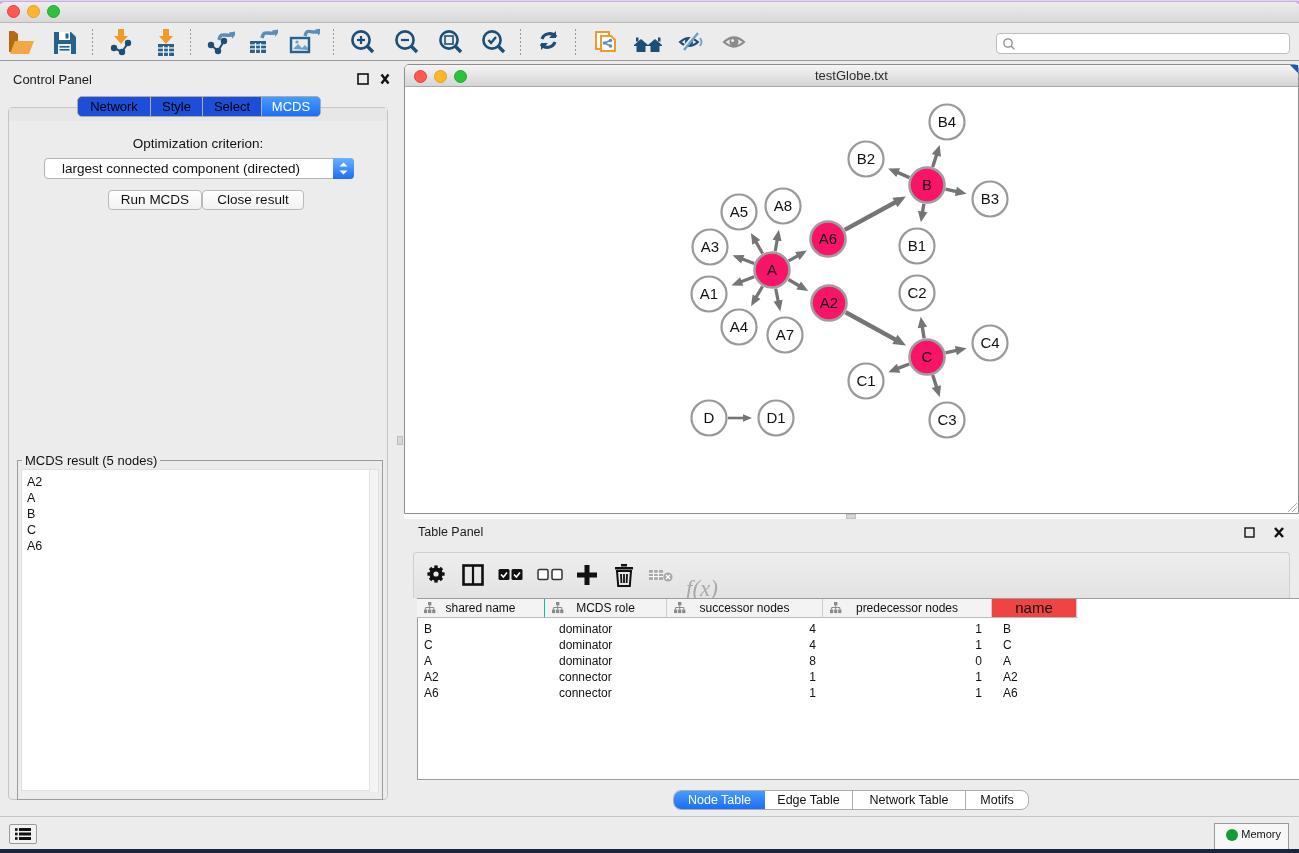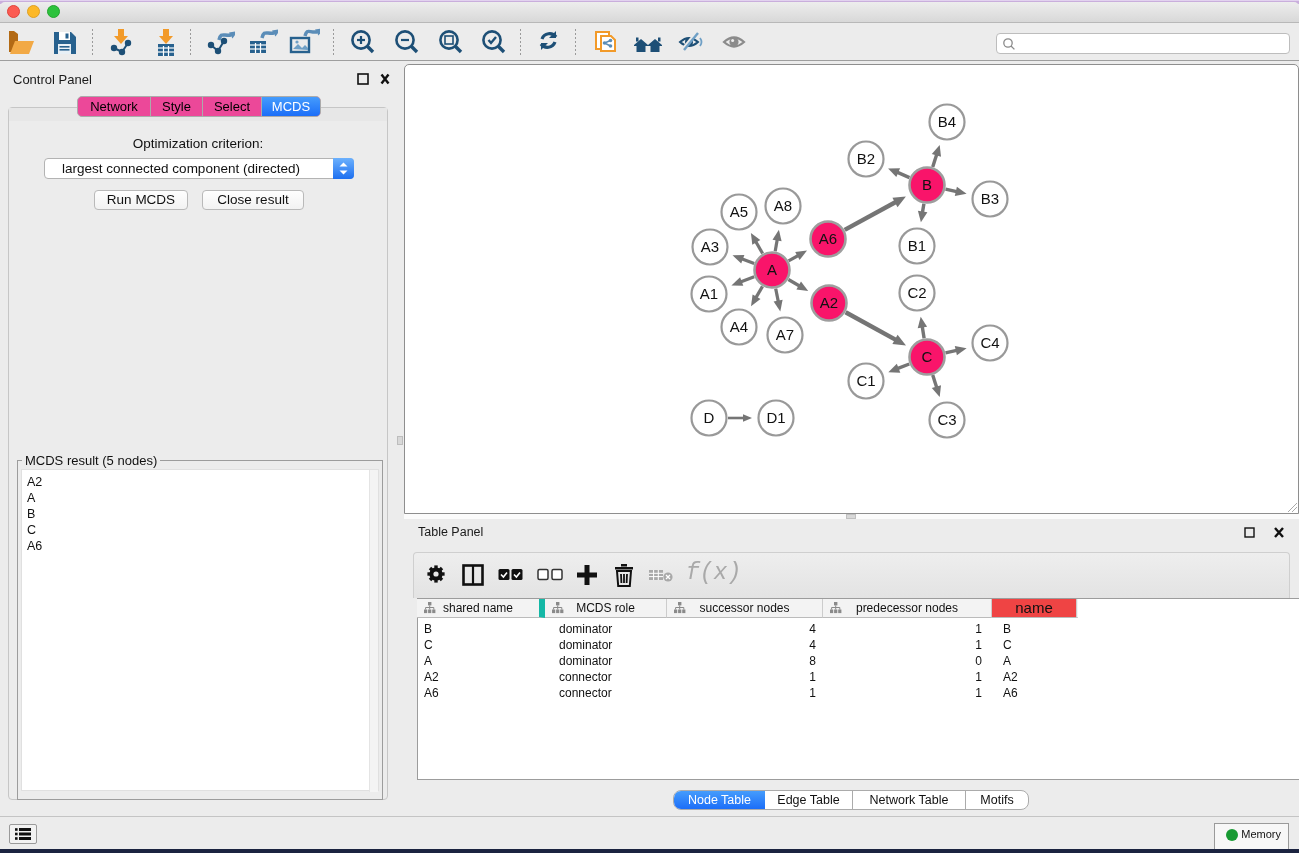--- a/index.html
+++ b/index.html
@@ -144,51 +144,58 @@
  <div class="abs" style="left:13px;top:72px;font-size:13px;color:#1a1a1a">Control Panel</div>
  <svg class="abs" style="left:357px;top:73px" width="34" height="12" viewBox="0 0 34 12">
   <rect x="1" y="1" width="10" height="10" fill="none" stroke="#111" stroke-width="1.6"></rect>
   <path d="M24.5 1.5 L31.5 10.5 M31.5 1.5 L24.5 10.5" stroke="#111" stroke-width="2.4"></path>
  </svg>
 
  <div class="abs" style="left:8px;top:107px;width:380px;height:693px;border:1px solid #C6C6C6;border-radius:4px;background:#ECECEC"></div>
  <div class="abs" style="left:9px;top:108px;width:378px;height:13px;background:#E7E7E7"></div>
 
  <div class="abs" style="left:77px;top:96px;height:21px;display:flex;font-size:13px;text-align:center;
-   border:1px solid #ABABAB;border-radius:5px;overflow:hidden;background:#ec4899;line-height:20px">
+   border:1px solid #ABABAB;border-radius:5px;overflow:hidden;background:#1d4ed8;line-height:20px">
   <div style="width:73px;border-right:1px solid #ABABAB">Network</div>
   <div style="width:52px;border-right:1px solid #ABABAB">Style</div>
   <div style="width:59px;border-right:1px solid #ABABAB">Select</div>
   <div style="width:58px;background:linear-gradient(#459CFC,#1C6EF8);color:#fff">MCDS</div>
  </div>
  <div class="abs" style="left:0;top:136px;width:396px;text-align:center;font-size:13.5px;color:#111">Optimization criterion:</div>
 
  <div class="abs" style="left:44px;top:158px;width:310px;height:21px;background:#fff;border:1px solid #B3B3B3;border-radius:4px;font-size:13.5px;line-height:19px;text-align:center;padding-right:36px;color:#111">largest connected component (directed)
    <div style="position:absolute;right:-1px;top:-1px;width:21px;height:21px;border-radius:0 4px 4px 0;background:linear-gradient(#6CB1FD,#1D6FF0)">
    <svg width="21" height="21" viewBox="0 0 21 21">
           <path d="M6.5 8.5 L10.5 4.5 L14.5 8.5 Z" fill="#fff"></path>
           <path d="M6.5 12.5 L10.5 16.5 L14.5 12.5 Z" fill="#fff"></path>
         </svg>
       </div>
  </div>
- <div class="abs" style="left:94px;top:190px;width:94px;height:20px;background:linear-gradient(#FEFEFE,#F2F2F2);border:1px solid #B9B9B9;border-radius:4px;font-size:13.5px;line-height:18px;text-align:center;color:#111">Run MCDS</div>
+ <div class="abs" style="left:108px;top:190px;width:94px;height:20px;background:linear-gradient(#FEFEFE,#F2F2F2);border:1px solid #B9B9B9;border-radius:4px;font-size:13.5px;line-height:18px;text-align:center;color:#111">Run MCDS</div>
  <div class="abs" style="left:202px;top:190px;width:102px;height:20px;background:linear-gradient(#FEFEFE,#F2F2F2);border:1px solid #B9B9B9;border-radius:4px;font-size:13.5px;line-height:18px;text-align:center;color:#111">Close result</div>
 
  <div class="abs" style="left:17px;top:460px;width:366px;height:340px;border:1px solid #9c9c9c">
    <div class="abs" style="left:4px;top:-8px;background:#ECECEC;padding:0 3px;font-size:13px;color:#111">MCDS result (5 nodes)</div>
    <div class="abs" style="left:3px;top:8px;width:358px;height:322px;background:#fff;border:1px solid #E0E0E0">
      <div style="font-size:12.5px;color:#111;padding:4px 0 0 5px;line-height:16px">A2<br>A<br>B<br>C<br>A6</div>
      <div class="abs" style="right:0;top:0;width:9px;height:322px;background:#F4F4F4;border-left:1px solid #E4E4E4"></div>
    </div>
  </div>
 </div>
 
 <div class="abs" style="left:397px;top:436px;width:6px;height:9px;background:#D8D8D8;border:1px solid #BDBDBD"></div>
 
 <div class="abs" style="left:404px;top:64px;width:895px;height:450px;border:1px solid #8E8E8E;border-radius:5px 5px 0 0;background:#fff">
+ <div class="abs" style="left:0;top:0;width:893px;height:22px;border-radius:4px 4px 0 0;background:linear-gradient(#F5F5F5,#D5D5D5);border-bottom:1px solid #A8A8A8">
+  <div class="tl" style="left:9px;top:4.5px;background:#FB5B52;border:1px solid #E0443C"></div>
+  <div class="tl" style="left:29px;top:4.5px;background:#FCB827;border:1px solid #DFA023"></div>
+  <div class="tl" style="left:49px;top:4.5px;background:#2DC23D;border:1px solid #24A52F"></div>
+  <div class="abs" style="left:0;right:0;top:3px;text-align:center;font-size:13px;color:#2b2b2b">testGlobe.txt</div>
+  <div class="abs" style="right:0;top:0;width:0;height:0;border-top:8px solid #1A56C4;border-left:8px solid transparent"></div>
+ </div>
  <svg class="abs" style="left:0;top:23px" width="893" height="425" viewBox="0 0 893 425">
 <line x1="357.6" y1="165.5" x2="350.3" y2="152.7" stroke="#757575" stroke-width="3.2"></line>
 <polygon points="345.9,144.9 355.3,152.1 347.3,156.7" fill="#757575"></polygon>
 <line x1="370.2" y1="163.3" x2="372.4" y2="150.5" stroke="#757575" stroke-width="3.2"></line>
 <polygon points="373.9,141.7 376.6,153.3 367.5,151.7" fill="#757575"></polygon>
 <line x1="349.2" y1="175.4" x2="335.9" y2="170.5" stroke="#757575" stroke-width="3.2"></line>
 <polygon points="327.5,167.3 339.4,166.9 336.2,175.5" fill="#757575"></polygon>
 <line x1="349.2" y1="188.8" x2="334.8" y2="194.3" stroke="#757575" stroke-width="3.2"></line>
 <polygon points="326.4,197.5 335.1,189.2 338.3,197.8" fill="#757575"></polygon>
 <line x1="357.5" y1="198.4" x2="350.5" y2="210.4" stroke="#757575" stroke-width="3.2"></line>
@@ -321,27 +328,27 @@
     <rect x="1" y="2" width="14" height="10" fill="#A9A9A9"></rect>
     <g stroke="#fff" stroke-width="1">
           <line x1="1" y1="5.3" x2="15" y2="5.3"></line>
           <line x1="1" y1="8.6" x2="15" y2="8.6"></line>
     <line x1="5.6" y1="2" x2="5.6" y2="12"></line>
           <line x1="10.3" y1="2" x2="10.3" y2="12"></line>
         </g>
     <circle cx="20" cy="9" r="4.6" fill="#A9A9A9"></circle>
         <path d="M18 7 l4 4 M22 7 l-4 4" stroke="#fff" stroke-width="1.3"></path>
       </svg>
-  <div class="abs" style="left:272px;top:7px;font-family:Liberation Mono, monospace;font-style:italic;font-size:23px;color:#A9A9A9">f(x)</div>
+  <div class="abs" style="left:272px;top:23px;font-family:Liberation Serif, serif;font-style:italic;font-size:23px;color:#A9A9A9">f(x)</div>
  </div>
 
  <div class="abs" style="left:13px;top:79px;width:1277px;height:182px;background:#fff;border:1px solid #9c9c9c"></div>
  <div class="abs" style="left:14px;top:80px;width:660px;height:19px;background:#F3F3F3;border-bottom:1px solid #CCC"></div>
 </div>
-<div class="abs" style="left:417px;top:599px;width:128px;height:19px;background:#F3F3F3;border-right:6px solid #14b8a6;border-bottom:1px solid #BBB;font-size:12px;color:#111;text-align:center;line-height:18px;white-space:nowrap"><span style="position:absolute;left:6px;top:3px">
+<div class="abs" style="left:417px;top:599px;width:128px;height:19px;background:#F3F3F3;border-right:1px solid #14b8a6;border-bottom:1px solid #BBB;font-size:12px;color:#111;text-align:center;line-height:18px;white-space:nowrap"><span style="position:absolute;left:6px;top:3px">
       <svg style="vertical-align:-2px" width="13" height="12" viewBox="0 0 13 12">
         <g fill="#8a8a8a">
 <rect x="5" y="0" width="3.4" height="3.4"></rect>
           <rect x="1" y="7.5" width="3.2" height="3.6"></rect>
           <rect x="5.1" y="7.5" width="3.2" height="3.6"></rect>
           <rect x="9.2" y="7.5" width="3.2" height="3.6"></rect>
         </g>
 <g stroke="#8a8a8a" stroke-width="1">
           <path d="M6.7 3.4 v2 M2.6 7.5 v-2 h8.2 v2 M6.7 5.5 v2" fill="none"></path>
         </g>

